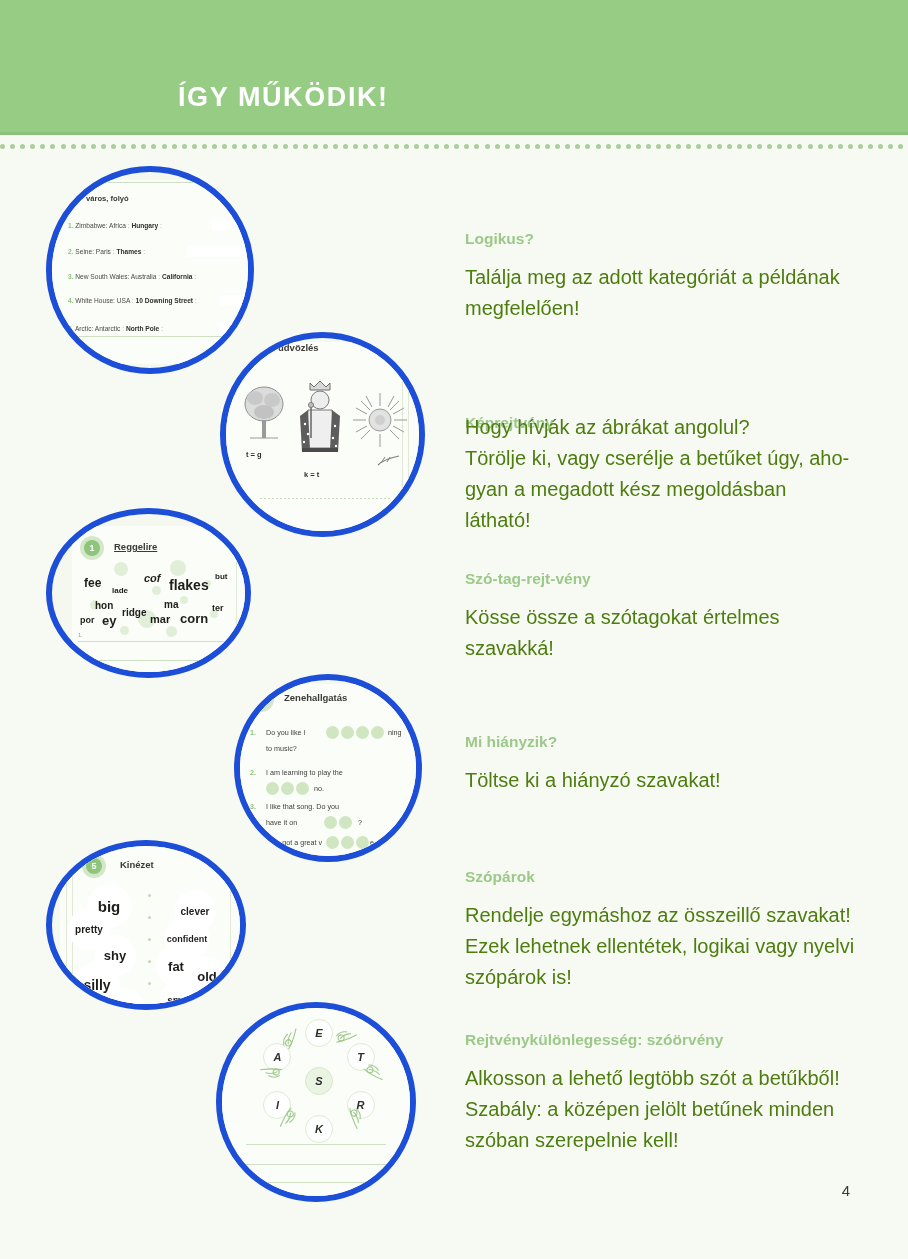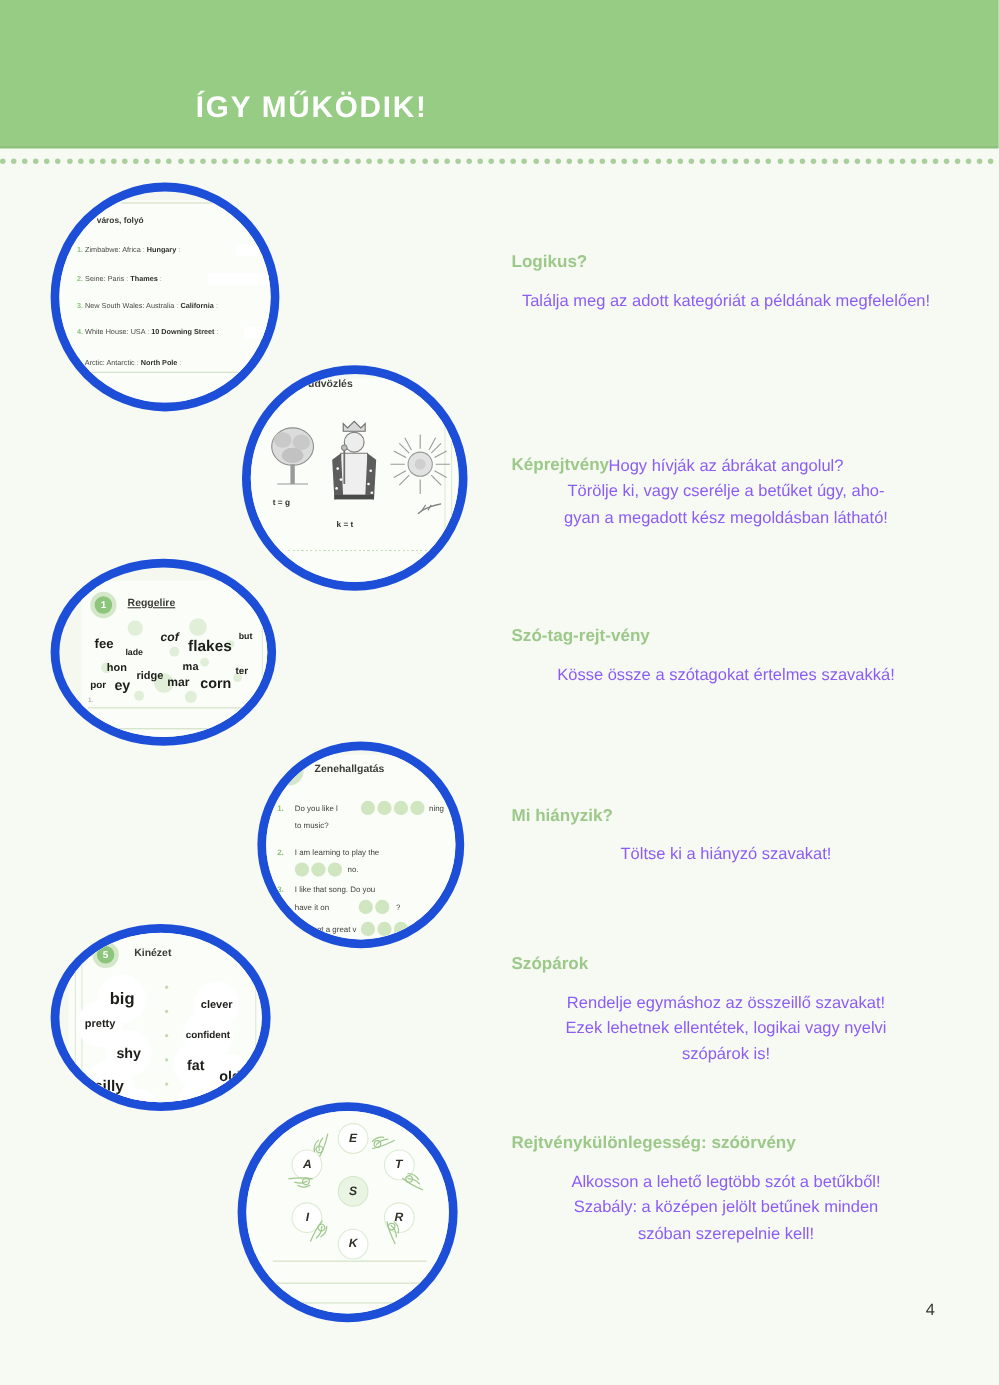--- a/index.html
+++ b/index.html
@@ -28,21 +28,21 @@
     display:flex;align-items:center;
   }
   .dot-divider i{
     display:block;width:5px;height:5px;border-radius:50%;
     background:#a9cf9a;margin-right:5.1px;flex:0 0 auto;
   }
   
   .circle{
     position:absolute;border-radius:50%;
     box-sizing:border-box;
-    border:8px solid #1d4ed8;
+    border:6px solid #1d4ed8;
     background:#f4f8ef;
     overflow:hidden;
   }
   .circle .inner{
     position:absolute;left:0;top:0;right:0;bottom:0;
     overflow:hidden;
   }
   .sheet{
     position:absolute;background:#fbfdf8;
   }
@@ -108,23 +108,22 @@
   }
   .letter.center{background:#eaf4e2;border-color:#d4e8c9;}
   .swirl{position:absolute;}
   .c6-line{position:absolute;height:1px;background:#cfdfc2;}
   
   .sec-title{
     position:absolute;font-size:15.5px;font-weight:bold;color:#9cc98a;
     white-space:nowrap;
   }
   .sec-body{
-    position:absolute;font-size:15px;color:#8b5cf6;line-height:1.55;
+    position:absolute;font-size:20px;color:#4d7c0f;line-height:1.55;
     width:390px;
-    text-align:center;
   }
   .page-num{
     position:absolute;right:58px;bottom:60px;
     font-size:15px;color:#3a3a36;
   }
 </style>
 </head>
 <body>
 
 <div class="header-band"></div>

